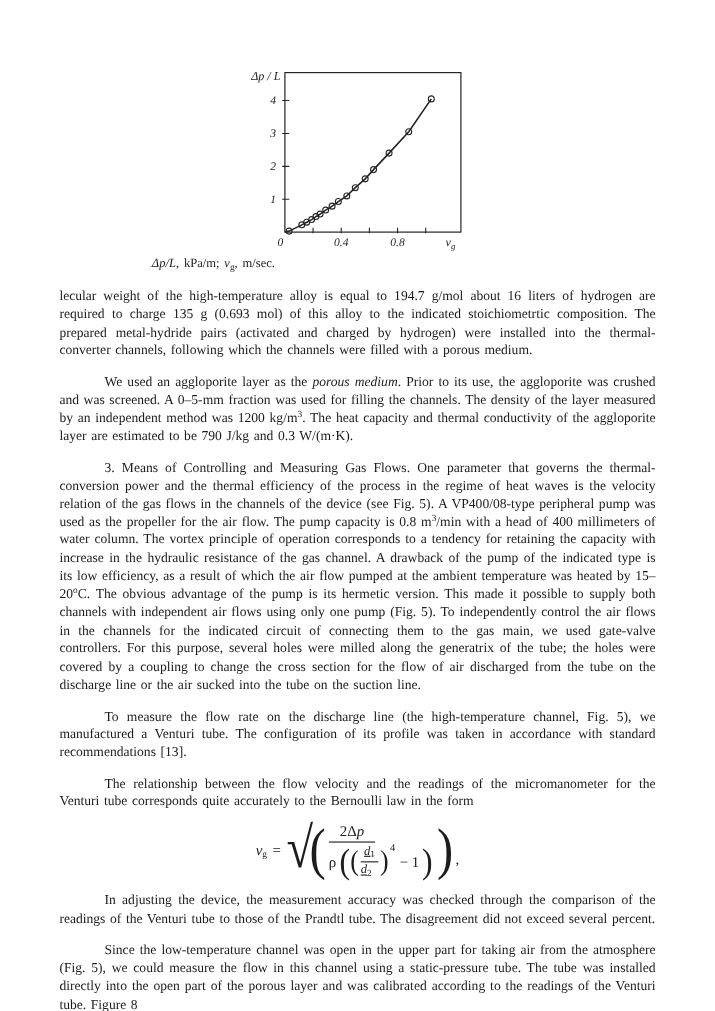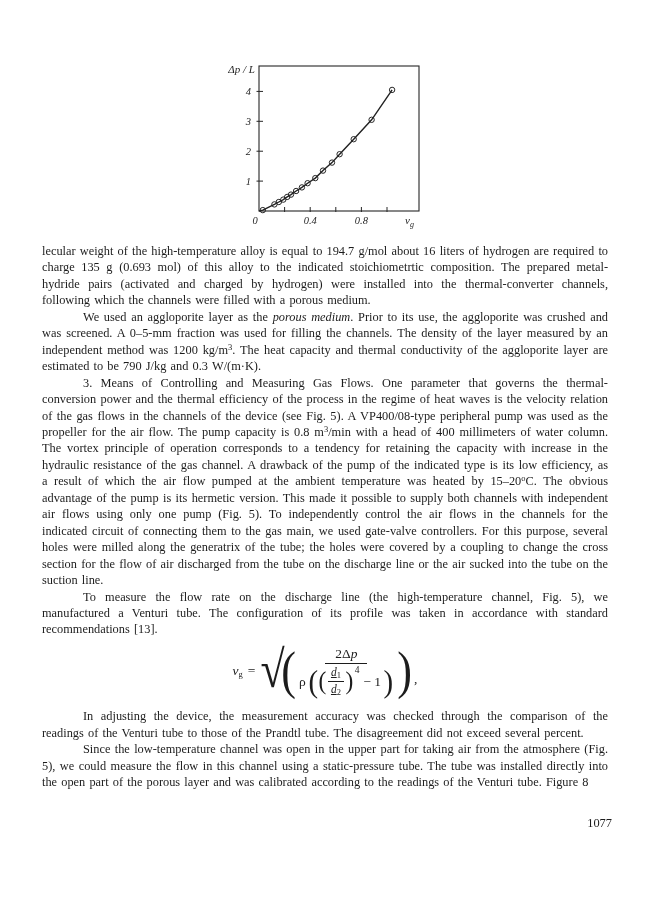--- a/index.html
+++ b/index.html
@@ -20,21 +20,21 @@
     font-size:11.4px;line-height:15px;word-spacing:1.6px;color:#1c1c1c;
   }
   .caption i{font-style:italic;}
 
   
   .body-text{
     margin:13px 42px 0 42px;width:566px;
     font-size:12.35px;line-height:16.45px;text-align:justify;
     word-spacing:1.1px;
   }
-  .para{margin:0;}
+  .para{margin:12px;}
   .para.indent{text-indent:41px;}
   .para b{font-weight:normal;}
   .para i{}
   .sp{font-size:8.5px;vertical-align:4.5px;line-height:0;}
   .sb{font-size:8.5px;vertical-align:-2px;line-height:0;}
 
   
   .formula{
     display:flex;justify-content:center;align-items:center;
     margin:9px 0 7px 0;font-size:13.5px;line-height:1;
@@ -43,21 +43,21 @@
   .f-lhs{margin-right:5px;}
   .f-eq{margin-right:5px;}
   .f-rad{
     font-size:44px;line-height:1;font-weight:400;
     transform:scaleY(1.18);margin:0 -5px 0 0;position:relative;top:-1px;
   }
   .f-paren{font-family:"Liberation Serif", serif;font-weight:400;}
   .f-paren.big{font-size:52px;line-height:0;transform:scaleX(0.85);}
   .f-paren.mid{font-size:32px;line-height:0;transform:scaleX(0.9);}
   .f-paren.mid2{font-size:26px;line-height:0;transform:scaleX(0.9);}
-  .frac{display:inline-flex;flex-direction:column;align-items:center;margin:0 2px;}
+  .frac{display:inline-flex;flex-direction:column;align-items:flex-start;margin:0 2px;}
   .frac .num{
     text-align:center;border-bottom:1.1px solid #1c1c1c;
     padding:0 10px 3px 10px;
   }
   .frac .den{
     padding-top:3px;display:flex;align-items:center;justify-content:center;
   }
   .frac.inner{margin:0 1px;text-decoration:underline;}
   .frac.inner .num{font-size:11.5px;padding:0 3px 2px 3px;border-bottom:1px solid #1c1c1c;}
   .frac.inner .den2{font-size:11.5px;text-align:center;padding-top:2px;}
@@ -112,28 +112,30 @@
           <circle cx="93.3" cy="118.1" r="2.7" fill="none" stroke="#262626" stroke-width="1"></circle>
           <circle cx="101.0" cy="110.6" r="2.7" fill="none" stroke="#262626" stroke-width="1"></circle>
           <circle cx="110.0" cy="102.6" r="2.7" fill="none" stroke="#262626" stroke-width="1"></circle>
           <circle cx="117.6" cy="94.2" r="2.7" fill="none" stroke="#262626" stroke-width="1"></circle>
           <circle cx="131.7" cy="79.2" r="2.7" fill="none" stroke="#262626" stroke-width="1"></circle>
           <circle cx="149.6" cy="59.8" r="2.7" fill="none" stroke="#262626" stroke-width="1"></circle>
           <circle cx="170.1" cy="29.9" r="2.7" fill="none" stroke="#262626" stroke-width="1"></circle>
         </svg>
     </div>
     <div class="caption">
+      <div><i>Δp/L</i><span>, kPa/m; </span><i>v</i><span class="sb">g</span><span>, m/sec.</span></div>
     </div>
   </div>
 
   <div class="body-text" id="body-upper">
       <p class="para"><span>lecular weight of the high-temperature alloy is equal to 194.7 g/mol about 16 liters of hydrogen are required to charge 135 g (0.693 mol) of this alloy to the indicated stoichiometrtic composition. The prepared metal-hydride pairs (activated and charged by hydrogen) were installed into the thermal-converter channels, following which the channels were filled with a porous medium.</span></p>
       <p class="para indent"><span>We used an aggloporite layer as the </span><i>porous medium</i><span>. Prior to its use, the aggloporite was crushed and was screened. A 0–5-mm fraction was used for filling the channels. The density of the layer measured by an independent method was 1200 kg/m</span><span class="sp">3</span><span>. The heat capacity and thermal conductivity of the aggloporite layer are estimated to be 790 J/kg and 0.3 W/(m·K).</span></p>
       <p class="para indent"><b>3. Means of Controlling and Measuring Gas Flows.</b><span> One parameter that governs the thermal-conversion power and the thermal efficiency of the process in the regime of heat waves is the velocity relation of the gas flows in the channels of the device (see Fig. 5). A VP400/08-type peripheral pump was used as the propeller for the air flow. The pump capacity is 0.8 m</span><span class="sp">3</span><span>/min with a head of 400 millimeters of water column. The vortex principle of operation corresponds to a tendency for retaining the capacity with increase in the hydraulic resistance of the gas channel. A drawback of the pump of the indicated type is its low efficiency, as a result of which the air flow pumped at the ambient temperature was heated by 15–20</span><span class="sp">o</span><span>C. The obvious advantage of the pump is its hermetic version. This made it possible to supply both channels with independent air flows using only one pump (Fig. 5). To independently control the air flows in the channels for the indicated circuit of connecting them to the gas main, we used gate-valve controllers. For this purpose, several holes were milled along the generatrix of the tube; the holes were covered by a coupling to change the cross section for the flow of air discharged from the tube on the discharge line or the air sucked into the tube on the suction line.</span></p>
       <p class="para indent"><span>To measure the flow rate on the discharge line (the high-temperature channel, Fig. 5), we manufactured a Venturi tube. The configuration of its profile was taken in accordance with standard recommendations [13].</span></p>
+      <p class="para indent"><span>The relationship between the flow velocity and the readings of the micromanometer for the Venturi tube corresponds quite accurately to the Bernoulli law in the form</span></p>
     </div>
 
   <div class="formula">
     <span class="f-lhs"><i>v</i><span class="sb">g</span></span>
     <span class="f-eq">=</span>
     <span class="f-rad">√</span>
     <span class="f-paren big">(</span>
     <span class="frac">
       <span class="num"><span>2Δ</span><i>p</i></span>
       <span class="den">

